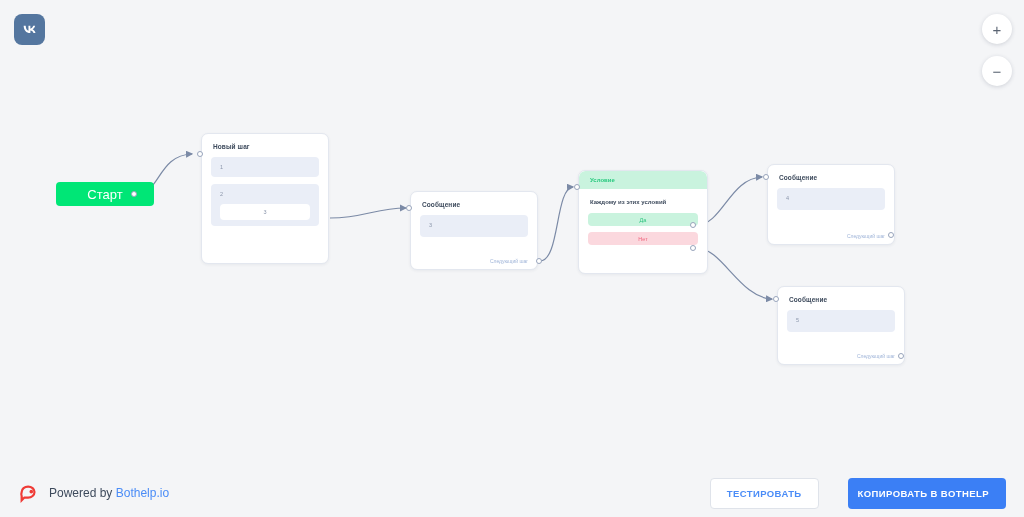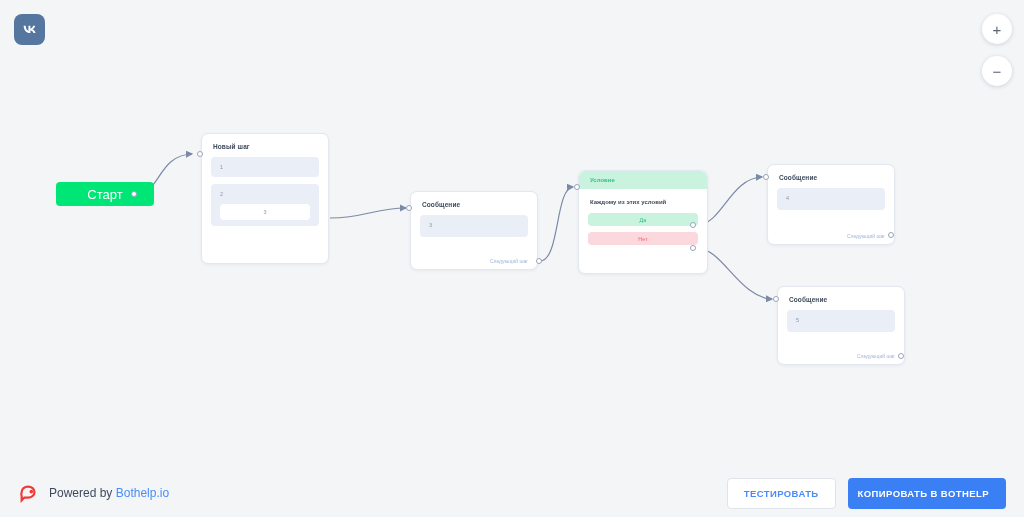--- a/index.html
+++ b/index.html
@@ -105,21 +105,21 @@
   
   .footer {
     position: absolute; left: 0; right: 0; bottom: 0; height: 48px;
     background: #f4f5f7;
     display: flex; align-items: center; justify-content: space-between;
     padding: 0 18px;
   }
   .powered { display: flex; align-items: center; gap: 9px; }
   .powered-txt { font-size: 12px; color: #3d4a5c; }
   .powered-txt a { color: #4a8cf7; text-decoration: none; }
-  .footer-btns { display: flex; align-items: center; gap: 12px; }
+  .footer-btns { display: flex; align-items: center; gap: 29px; }
   .btn {
     font-size: 9.5px; font-weight: bold; letter-spacing: .4px;
     border-radius: 4px; cursor: pointer; border: 1px solid transparent;
     padding: 9px 16px;
   }
   .btn-outline { background: #fff; border-color: #dfe3ea; color: #4a8cf7; }
   .btn-primary { background: #3b7ff5; color: #fff; padding-left: 9px; }
 </style>
 </head>
 <body>

